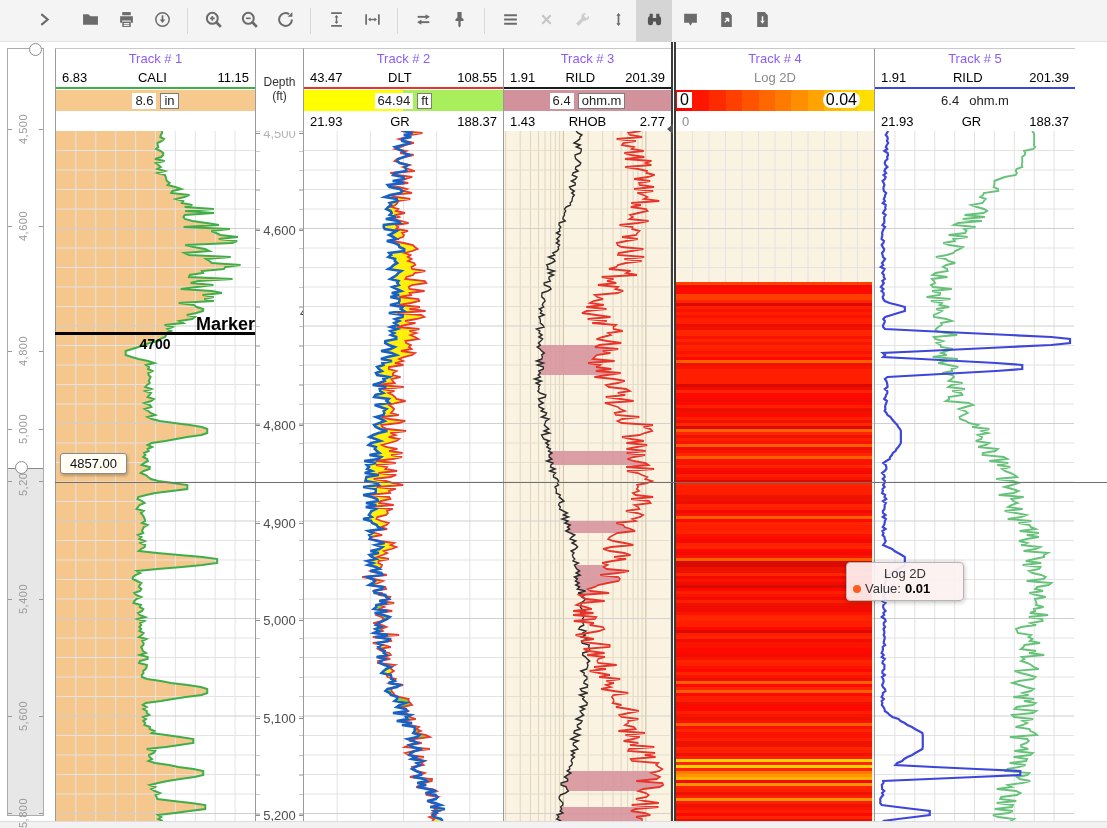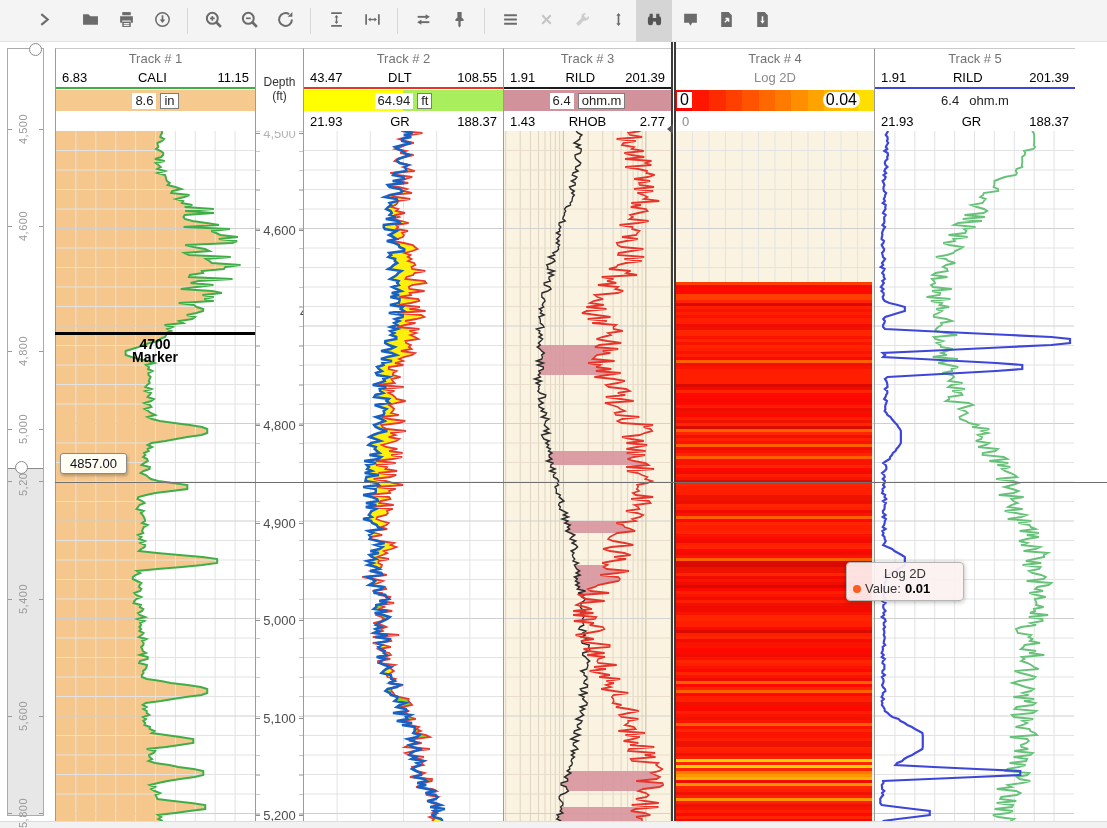--- a/index.html
+++ b/index.html
@@ -14,21 +14,21 @@
   .tb.active{background:#d5d5d5;}
   .tb-sep{width:1px;height:26px;background:#d8d8d8;margin:0 7px;}
   .tb.first{margin-right:10px;}
 
   
   .main{position:relative;display:flex;align-items:flex-start;height:779px;background:#fff;}
   .col{box-sizing:border-box;flex:none;}
   .thead{margin-top:6px;height:83px;border-top:1px solid #c9c9c9;border-left:1px solid #9b9b9b;box-sizing:border-box;background:#fff;overflow:hidden;}
   .tbody{height:690px;border-left:1px solid #9b9b9b;box-sizing:border-box;position:relative;overflow:hidden;background:#fff;}
   .tbody svg{display:block;width:100%;height:100%;}
-  .ttitle{height:18px;line-height:19px;text-align:center;font-size:13px;color:#737373;}
+  .ttitle{height:18px;line-height:19px;text-align:center;font-size:13px;color:#8b5cf6;}
   .trow{height:20px;display:flex;align-items:center;justify-content:space-between;padding:0 6px;font-size:13px;color:#000000;}
   .trow.center{justify-content:center;}
   .trow.left{justify-content:flex-start;}
   .underline{height:2px;margin-bottom:1px;background:#3fae49;}
   .badge{height:21px;display:flex;align-items:center;justify-content:center;gap:4px;font-size:13px;color:#222;position:relative;}
   .chip{background:#fff;padding:0 3px;line-height:16px;}
   .chip.unit{border:1px solid #7d7d7d;line-height:14px;}
   .cbar{height:21px;position:relative;}
   .cbar .chip{position:absolute;top:2px;}
   .cbar .chip.cmin{left:1px;}
@@ -55,21 +55,21 @@
   .navlab{position:absolute;left:9px;writing-mode:vertical-rl;transform:translateY(-50%) rotate(180deg);font-size:11px;color:#9a9a9a;letter-spacing:.5px;}
   .ntick{position:absolute;height:1px;width:4px;background:#9a9a9a;}
   .ntick.tickl{left:0}.ntick.tickr{right:0}
 
   
   .splitter{width:5px;height:779px;margin-top:0;background:#fff;border-left:2px solid #3c3c3c;border-right:2px solid #3c3c3c;box-sizing:border-box;position:relative;cursor:col-resize;}
   .splitter .grip{position:absolute;left:-6px;top:82px;width:0;height:0;border-top:5px solid transparent;border-bottom:5px solid transparent;border-right:6px solid #555;}
 
   
   .marker-line{position:absolute;left:55px;width:200px;top:290px;border-top:3px solid #000;z-index:5;}
-  .marker-name{position:absolute;left:0;right:0;top:-21px;text-align:center;font-weight:bold;font-size:14px;color:#000;margin-top:35px;}
+  .marker-name{position:absolute;left:0;right:0;top:-21px;text-align:right;font-weight:bold;font-size:18px;color:#000;}
   .marker-depth{position:absolute;left:0;right:0;top:1px;text-align:center;font-weight:bold;font-size:14px;color:#000;}
   .crosshair{position:absolute;left:55px;right:0;top:440px;border-top:1px solid #6f6f6f;z-index:6;}
   .xlabel{position:absolute;left:60px;top:411px;background:#fffdf4;border:1px solid #8a8a8a;border-radius:3px;padding:2px 9px;font-size:13px;color:#111;box-shadow:1px 2px 3px rgba(0,0,0,.25);z-index:7;}
   .tooltip{position:absolute;left:846px;top:520px;width:104px;background:rgba(253,241,241,.93);border:1px solid #b5b5b5;border-radius:4px;padding:3px 6px 4px;box-shadow:0 1px 5px rgba(0,0,0,.3);font-size:13px;color:#333;z-index:8;}
   .tooltip .tt-title{text-align:center;}
   .tooltip .tt-row{display:flex;align-items:center;gap:4px;}
   .tooltip .dot{width:8px;height:8px;border-radius:50%;flex:none;}
   .tooltip b{color:#000;}
 
   .bottombar{height:7px;background:#f2f2f2;border-top:1px solid #ddd;}

